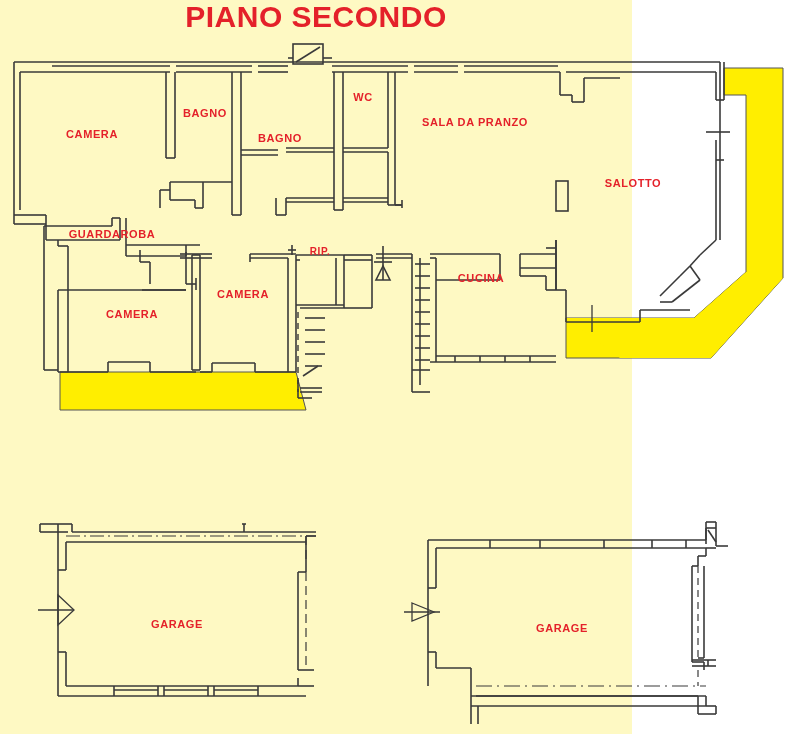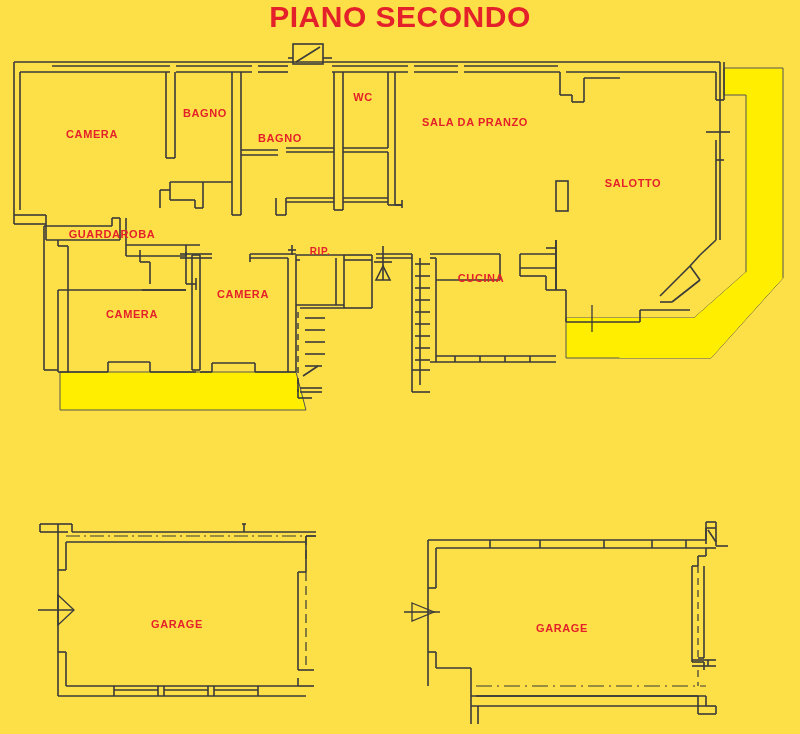--- a/index.html
+++ b/index.html
@@ -9,23 +9,23 @@
   }
   body {
     width: 800px;
     height: 734px;
     font-family: "Liberation Sans", sans-serif;
     overflow: hidden;
     position: relative;
   }
   #sheet {
     position: relative;
-    width: 800px;
+    width: 632px;
     height: 734px;
-    background: #fde047;
+    background: #fef9c3;
     text-decoration: underline;
   }
   .floor-title {
     position: absolute;
     width: 100%;
     text-align: center;
     font-family: "Liberation Sans", sans-serif;
     font-weight: bold;
     letter-spacing: 0.5px;
   }

